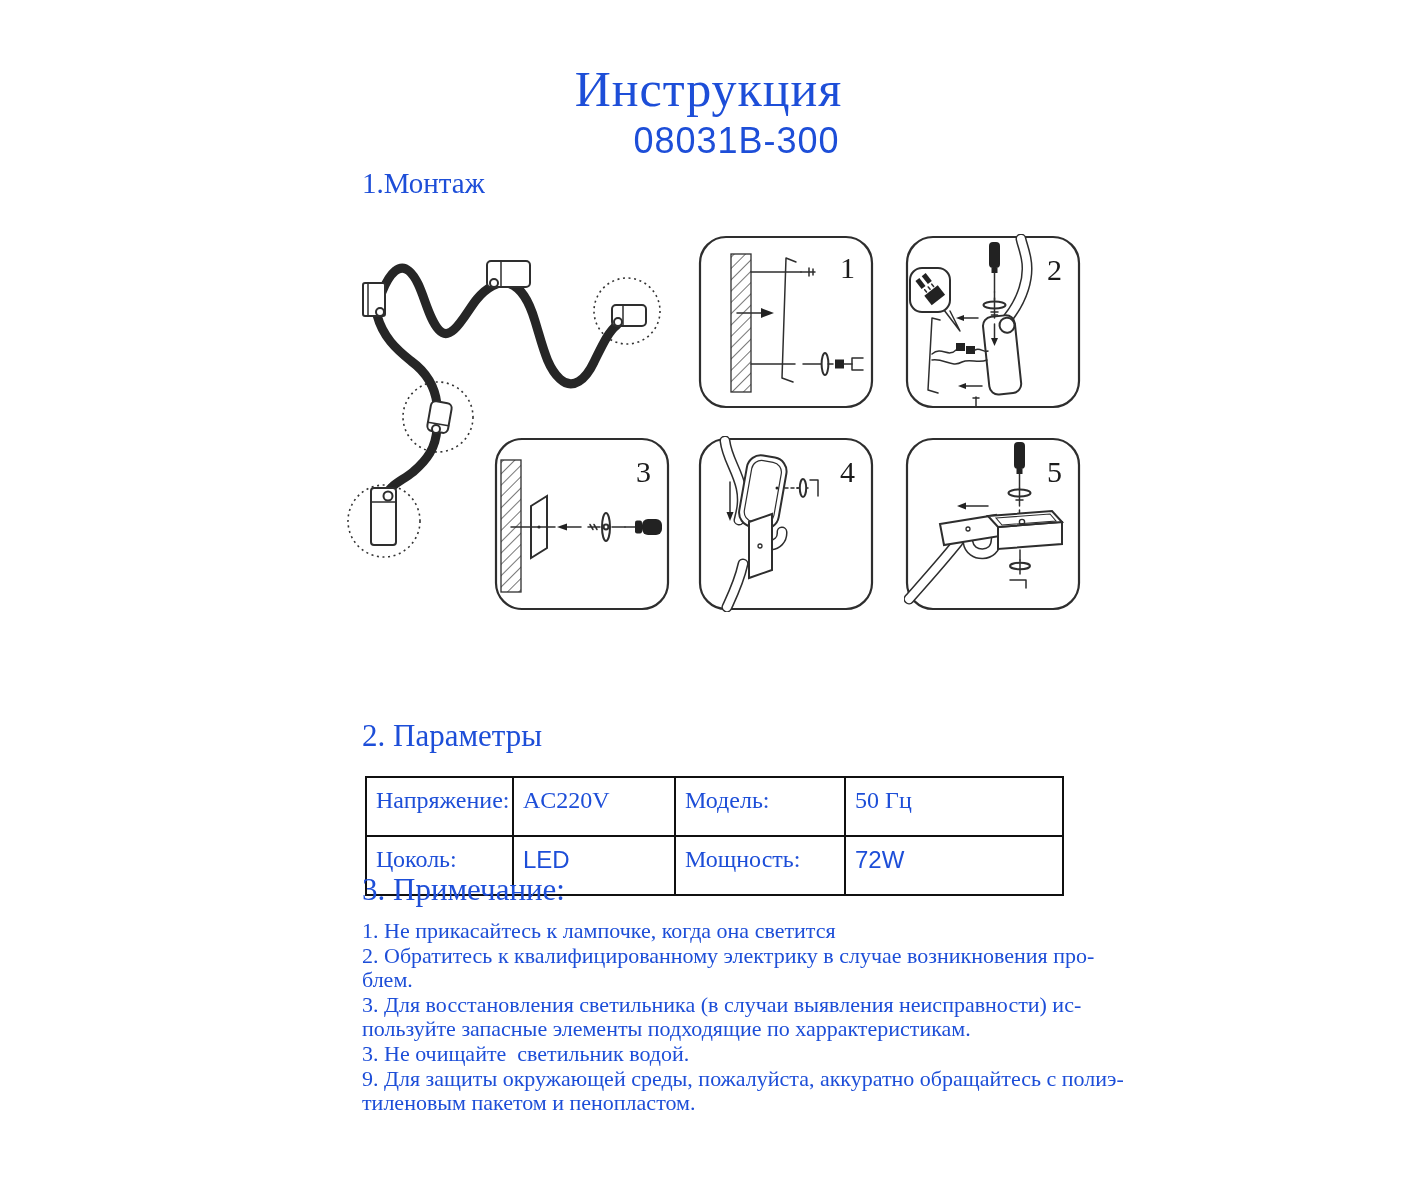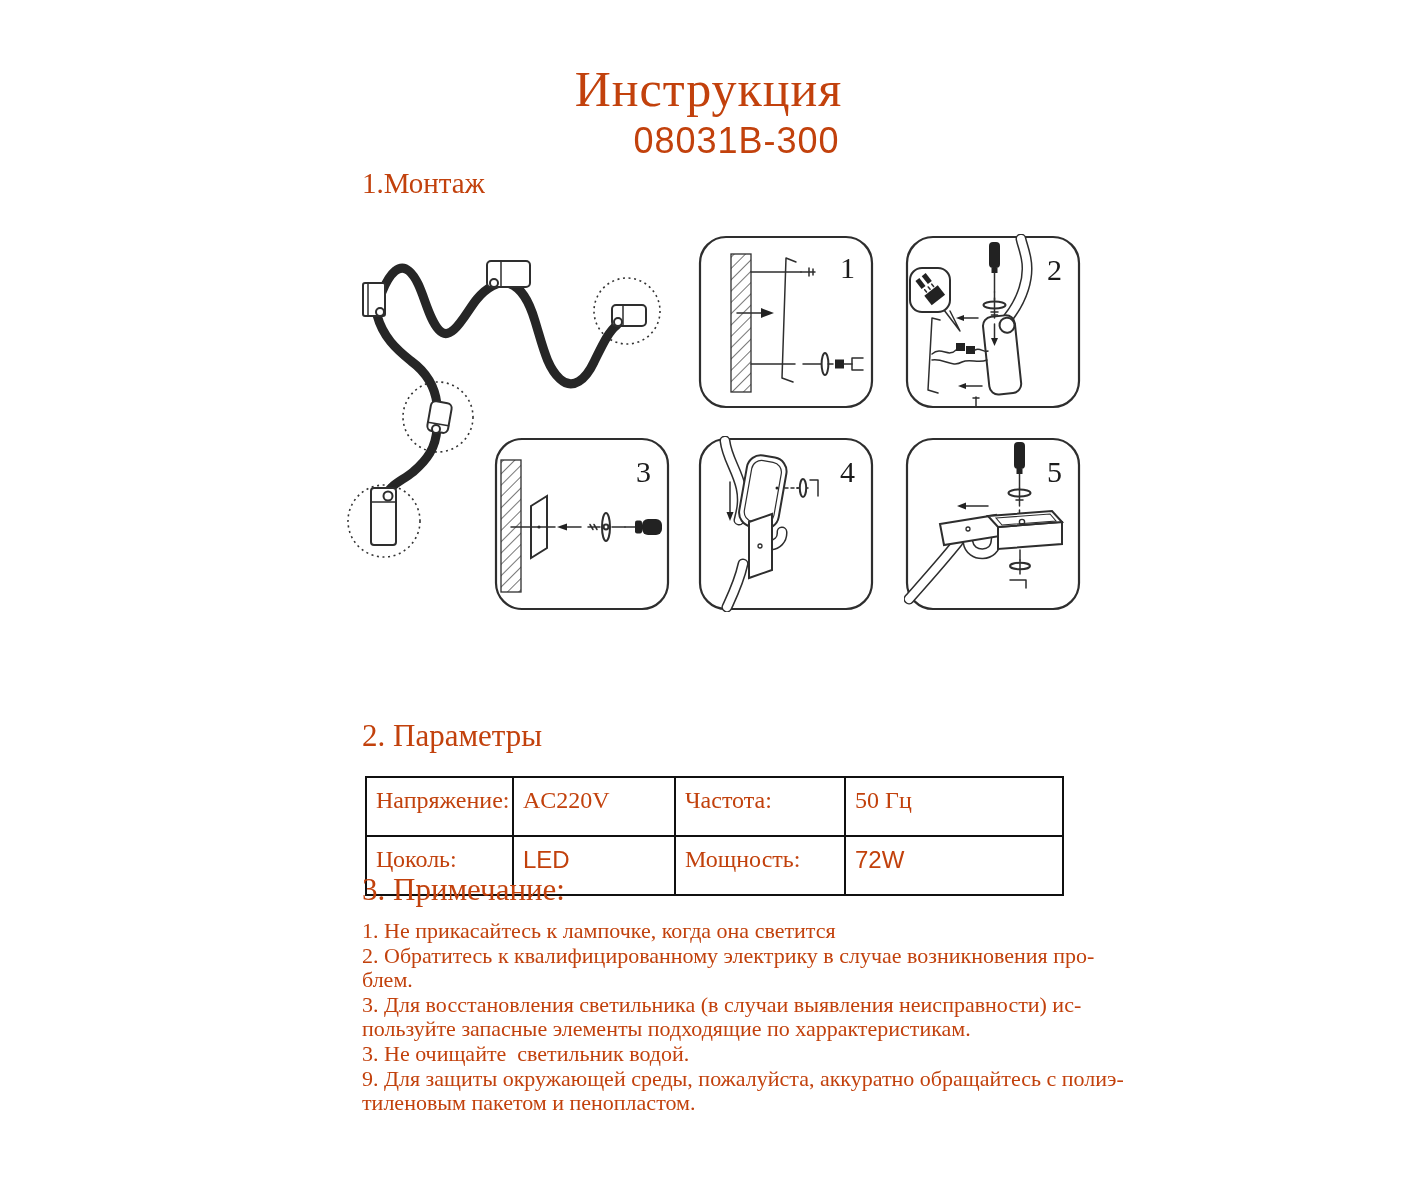--- a/index.html
+++ b/index.html
@@ -1,17 +1,17 @@
 <!DOCTYPE html>
 <html><head>
 <meta charset="utf-8">
 <style>
   html,body{margin:0;padding:0;background:#ffffff;}
   .page{position:relative;width:1417px;height:1181px;background:#fff;overflow:hidden;
-        font-family:"Liberation Serif",serif;color:#c2410c;}
+        font-family:"Liberation Serif",serif;color:#1d4ed8;}
   .title{position:absolute;top:60px;left:0;width:100%;text-align:center;
          font-size:50px;letter-spacing:1px;}
   .model-row{position:absolute;top:120px;left:0;width:100%;display:flex;
              justify-content:center;align-items:baseline;gap:18px;transform:translateX(28px);}
   .model-label{font-size:46px;}
   .model-value{font-family:"Liberation Sans",sans-serif;font-size:36px;letter-spacing:1px;}
   .h-montage{position:absolute;left:362px;top:167px;font-size:29px;}
   .h-params{position:absolute;left:362px;top:718px;font-size:31px;}
   .h-notes{position:absolute;left:362px;top:872px;font-size:31px;}
   .drawing{position:absolute;}
@@ -294,21 +294,21 @@
     </g>
   </svg>
 
   <div class="h-params">2. Параметры</div>
 
   <table class="params">
     <tbody>
         <tr>
       <td class="w0">Напряжение:</td>
       <td class="w1">AC220V</td>
-      <td class="w2">Частота:</td>
+      <td class="w2">Модель:</td>
       <td class="w3">50 Гц</td>
     </tr>
     <tr>
       <td class="w0">Цоколь:</td>
       <td class="w1 sans v-led">LED</td>
       <td class="w2">Мощность:</td>
       <td class="w3 sans v-watt">72W</td>
     </tr>
   </tbody>
     </table>

